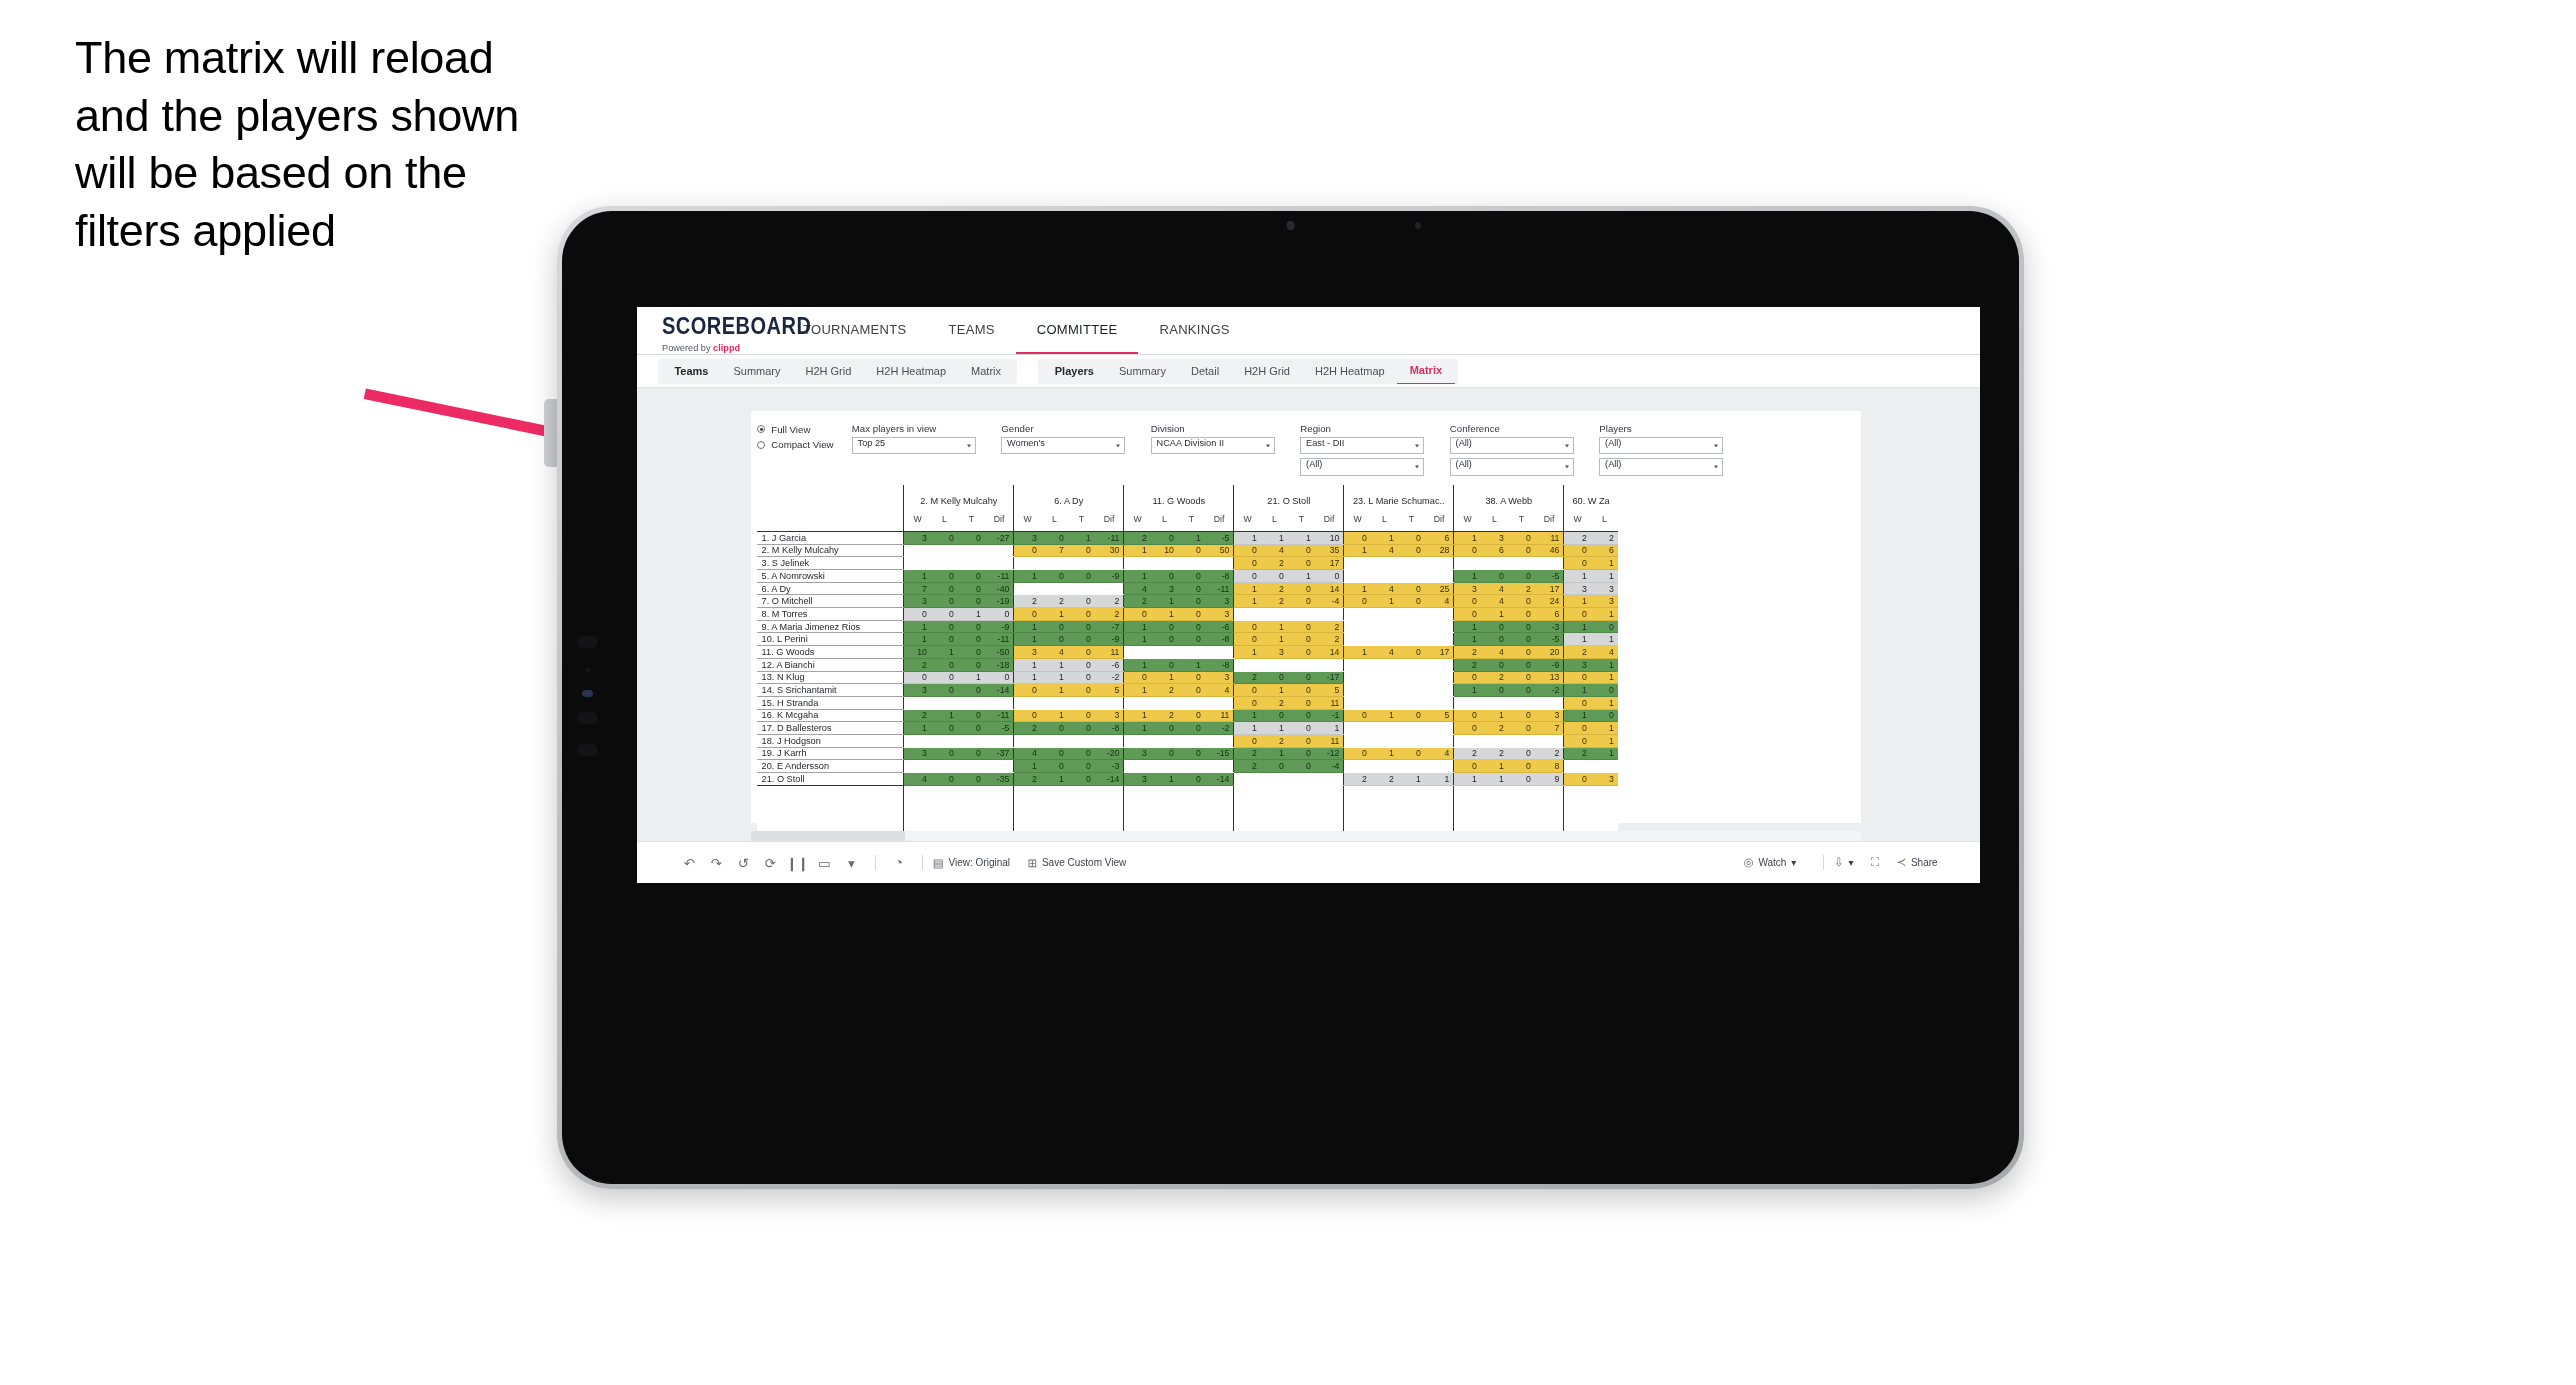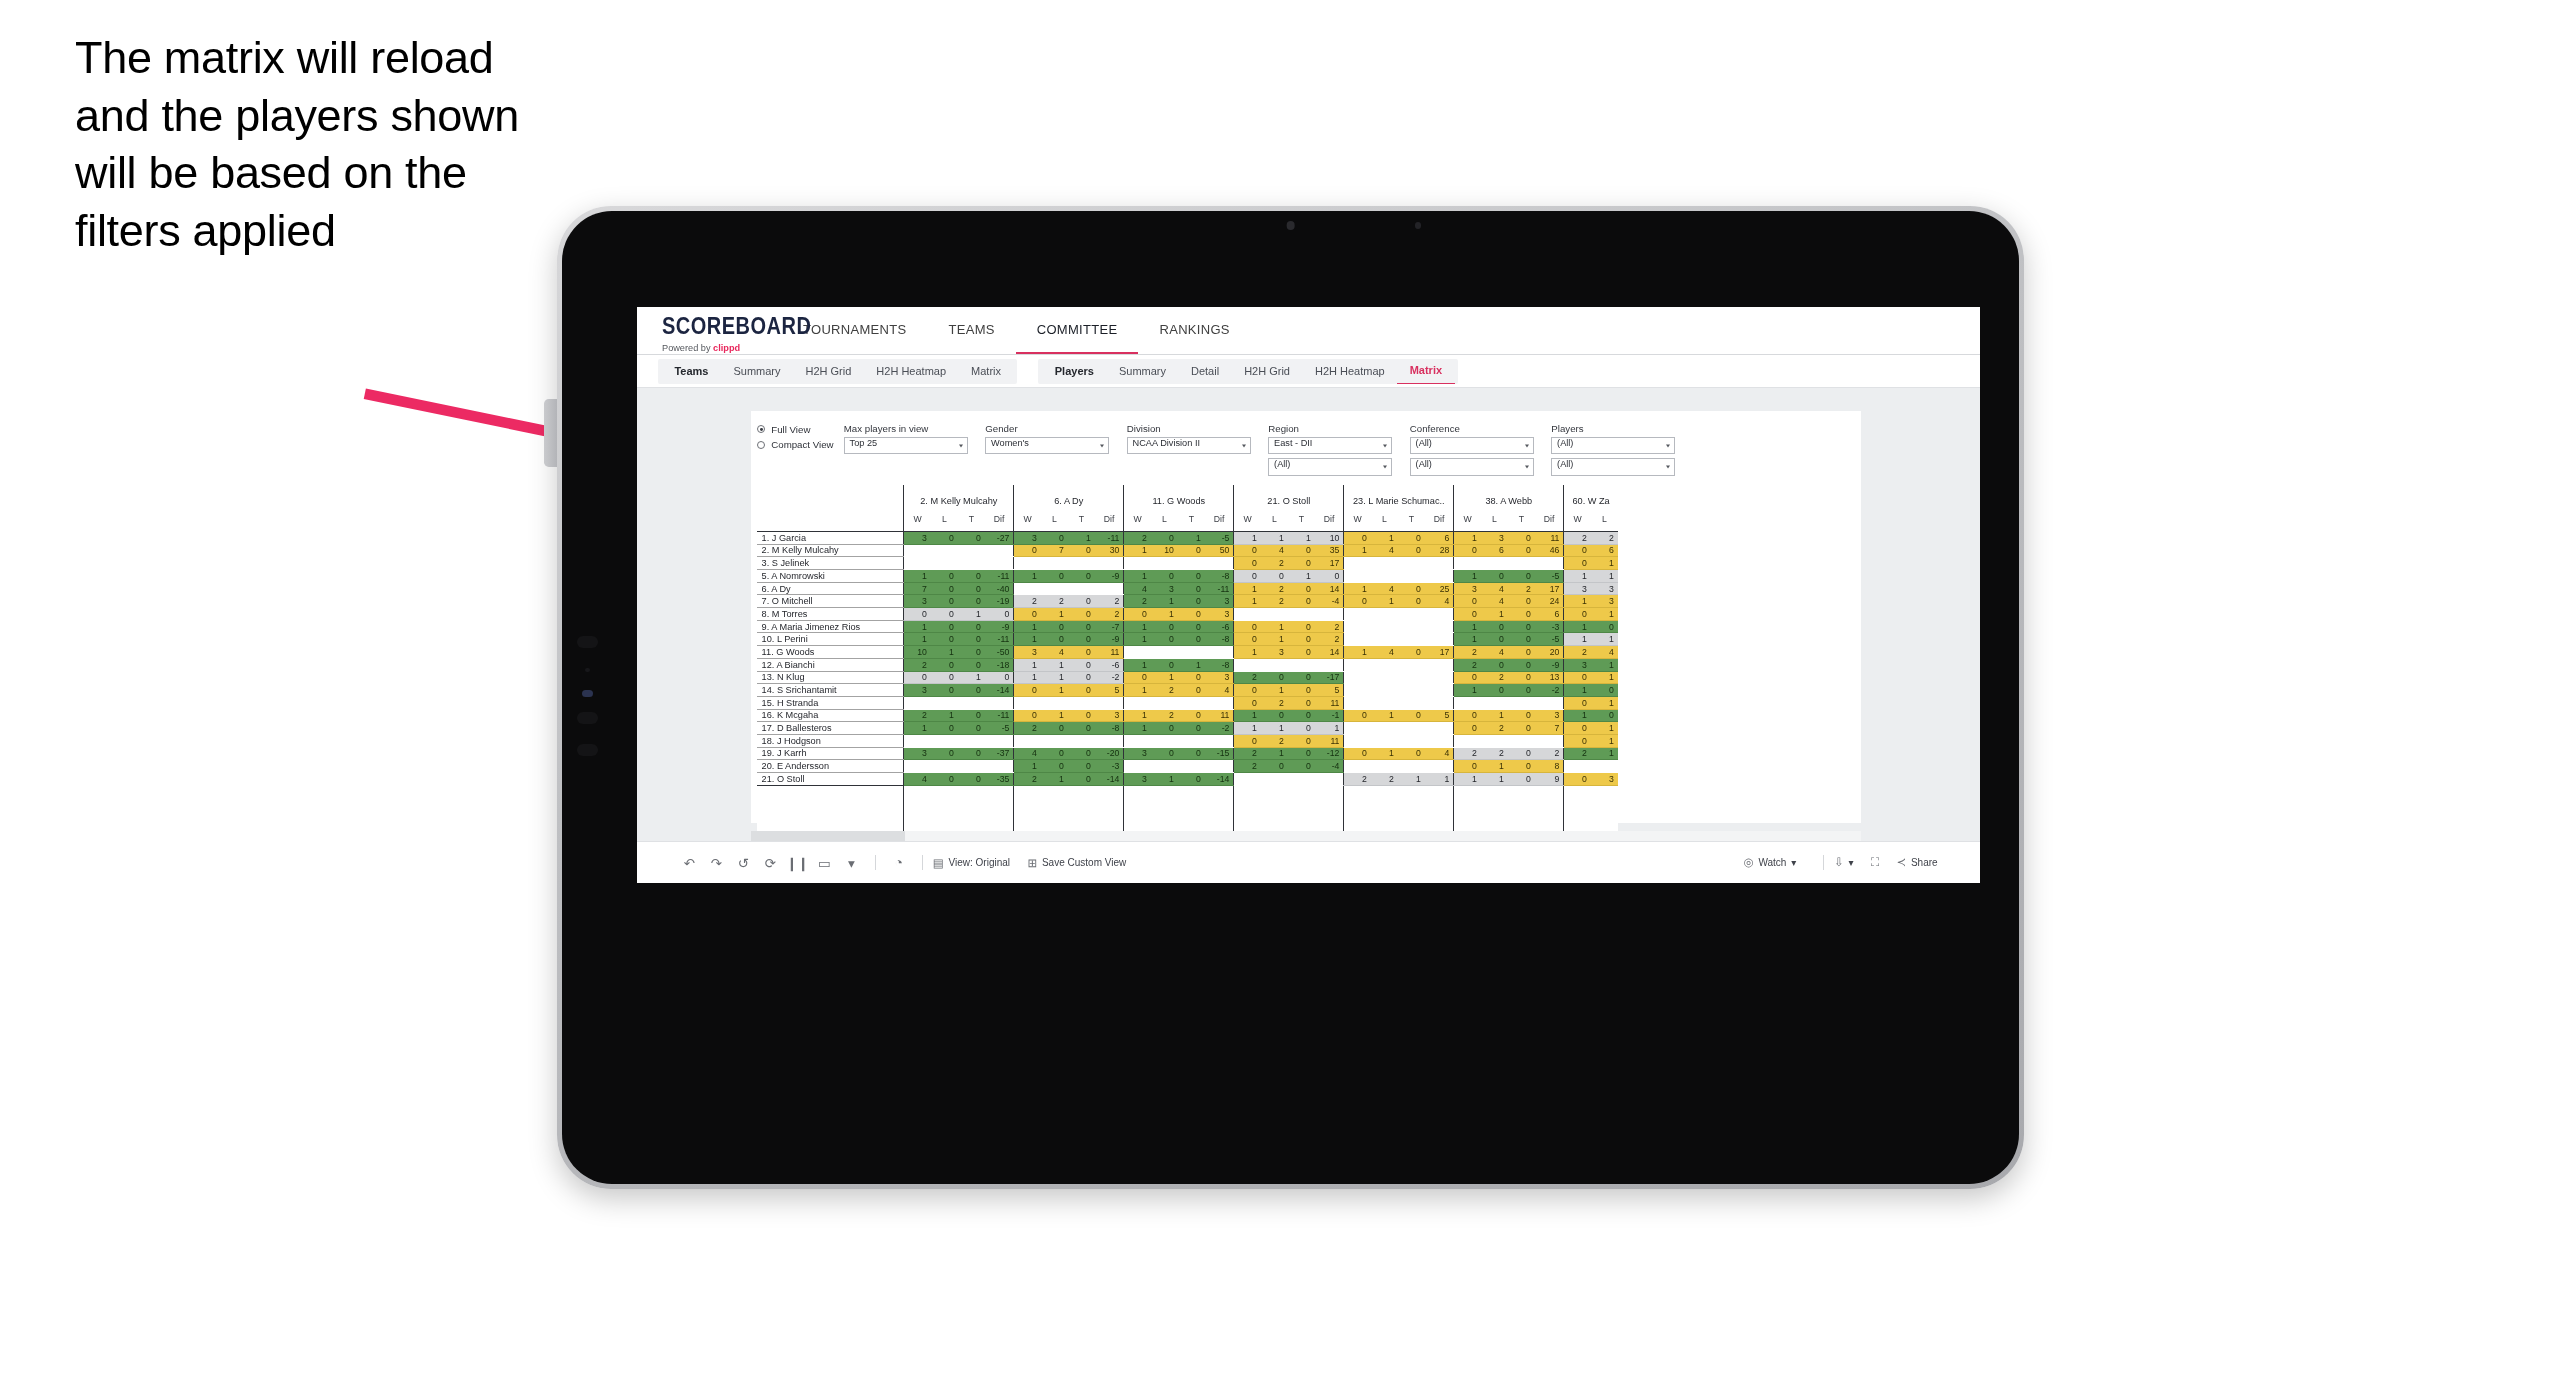--- a/index.html
+++ b/index.html
@@ -99,21 +99,21 @@
   .subnav-item.active { color:#d8305f; border-bottom:1.9px solid #d8305f; font-weight:bold; }
 
   
   .sheet { position:relative; height:calc(100% - 48px - 33px); background:#eceef0; }
   .sheet-inner {
     position:absolute; left:114px; top:23px; width:1110px; bottom:60px;
     background:#fff;
   }
 
   
-  .filters { display:flex; padding:11.6px 0 5.8px 5.8px; gap:4px; font-size:9.7px; color:#2e3138; }
+  .filters { display:flex; padding:11.6px 0 5.8px 5.8px; gap:12px; font-size:9.7px; color:#2e3138; }
   .fgroup { margin-right:13.5px; }
   .flabel { font-size:9.7px; color:#33363d; margin-bottom:2.9px; height:11.6px; }
   .fselect {
     width:124px; height:17.4px; border:1px solid #b6b9bf; background:#fff;
     font-size:9.2px; color:#2c2f36; display:flex; 
     padding-left:4.8px; position:relative; margin-bottom:3.9px; cursor:pointer;
   }
   .fselect .caret {
     position:absolute; right:3.9px; top:50%; transform:translateY(-50%);
     border-left:2.9px solid transparent; border-right:2.9px solid transparent;

